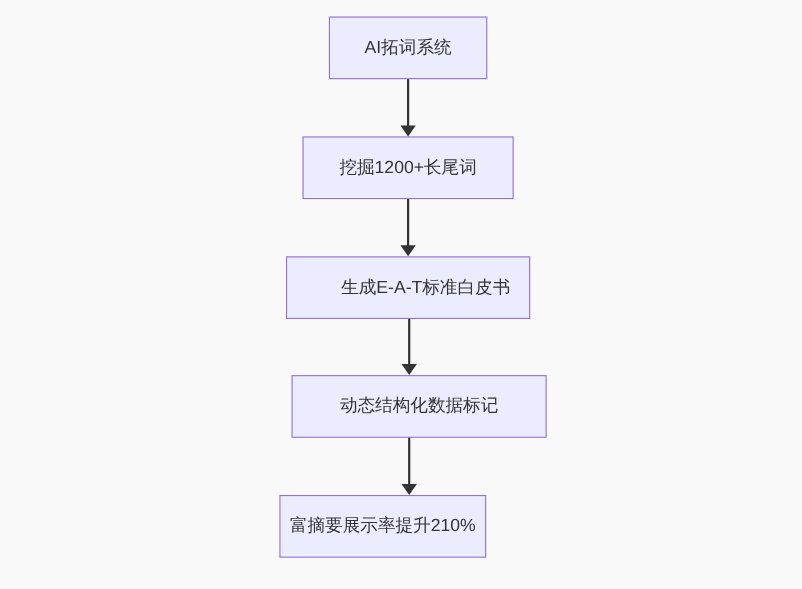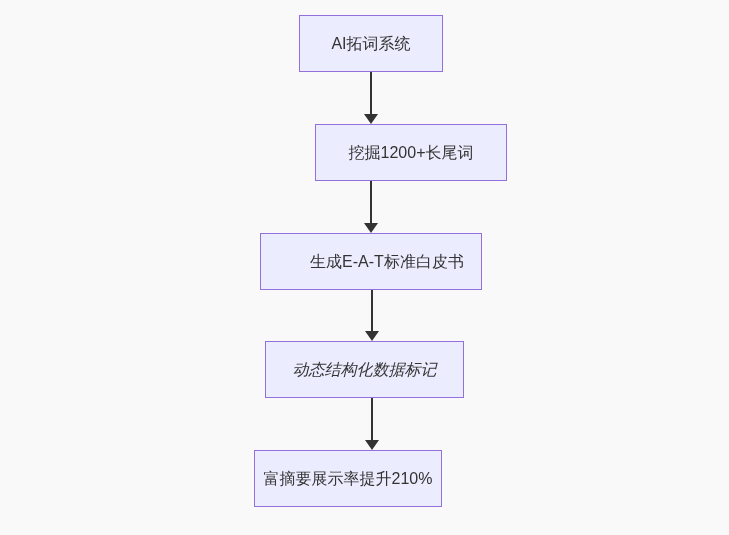--- a/index.html
+++ b/index.html
@@ -45,27 +45,27 @@
   }
 </style>
 </head>
 <body>
 
 <div class="canvas" id="canvas" style="--bg: #f9f9f9; --node-fill: #ececff; --node-border: #9370db; --text: #333333; --arrow: #333333;">
   <div id="nodes-layer">
       <div class="node" style="left: 299px; top: 15px; width: 144px; height: 57px;">
         <span class="node-label">AI拓词系统</span>
       </div>
-      <div class="node" style="left: 275px; top: 124px; width: 192px; height: 57px; margin-left: 40px;">
+      <div class="node" style="left: 275px; top: 124px; width: 192px; height: 57px;">
         <span class="node-label">挖掘1200+长尾词</span>
       </div>
       <div class="node" style="left: 260px; top: 233px; width: 222px; height: 57px; padding-left: 32px;">
         <span class="node-label">生成E-A-T标准白皮书</span>
       </div>
-      <div class="node" style="left: 265px; top: 341px; width: 199px; height: 57px; font-style: italic;">
+      <div class="node" style="left: 265px; top: 341px; width: 232px; height: 57px;">
         <span class="node-label">动态结构化数据标记</span>
       </div>
       <div class="node" style="left: 254px; top: 450px; width: 188px; height: 57px;">
         <span class="node-label">富摘要展示率提升210%</span>
       </div>
       <div class="edge-line" style="left: 370px; top: 72px; height: 43px;"></div>
       <div class="arrowhead" style="left: 364px; top: 114px;"></div>
       <div class="edge-line" style="left: 370px; top: 181px; height: 43px;"></div>
       <div class="arrowhead" style="left: 364px; top: 223px;"></div>
       <div class="edge-line" style="left: 371px; top: 290px; height: 42px;"></div>

